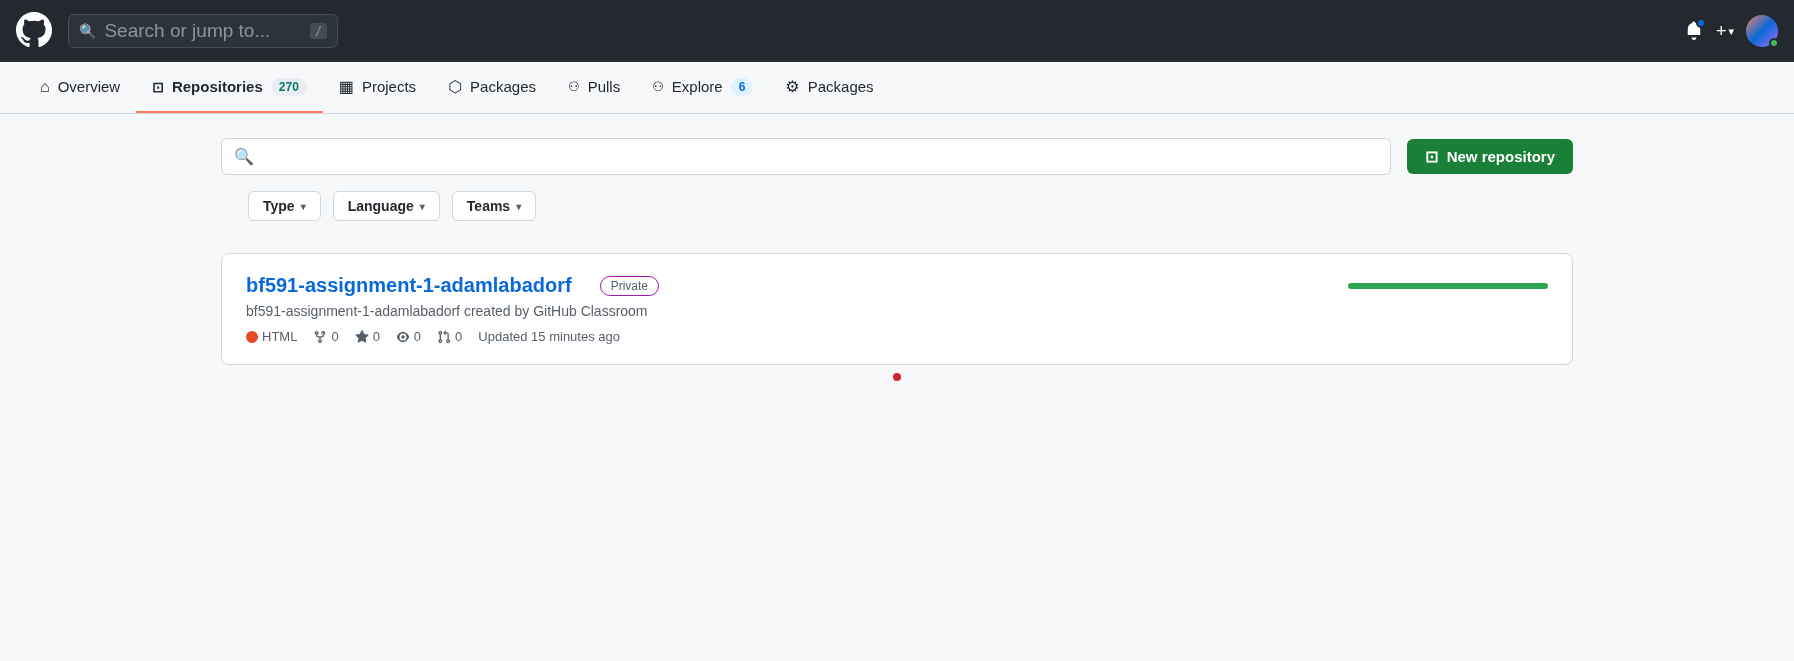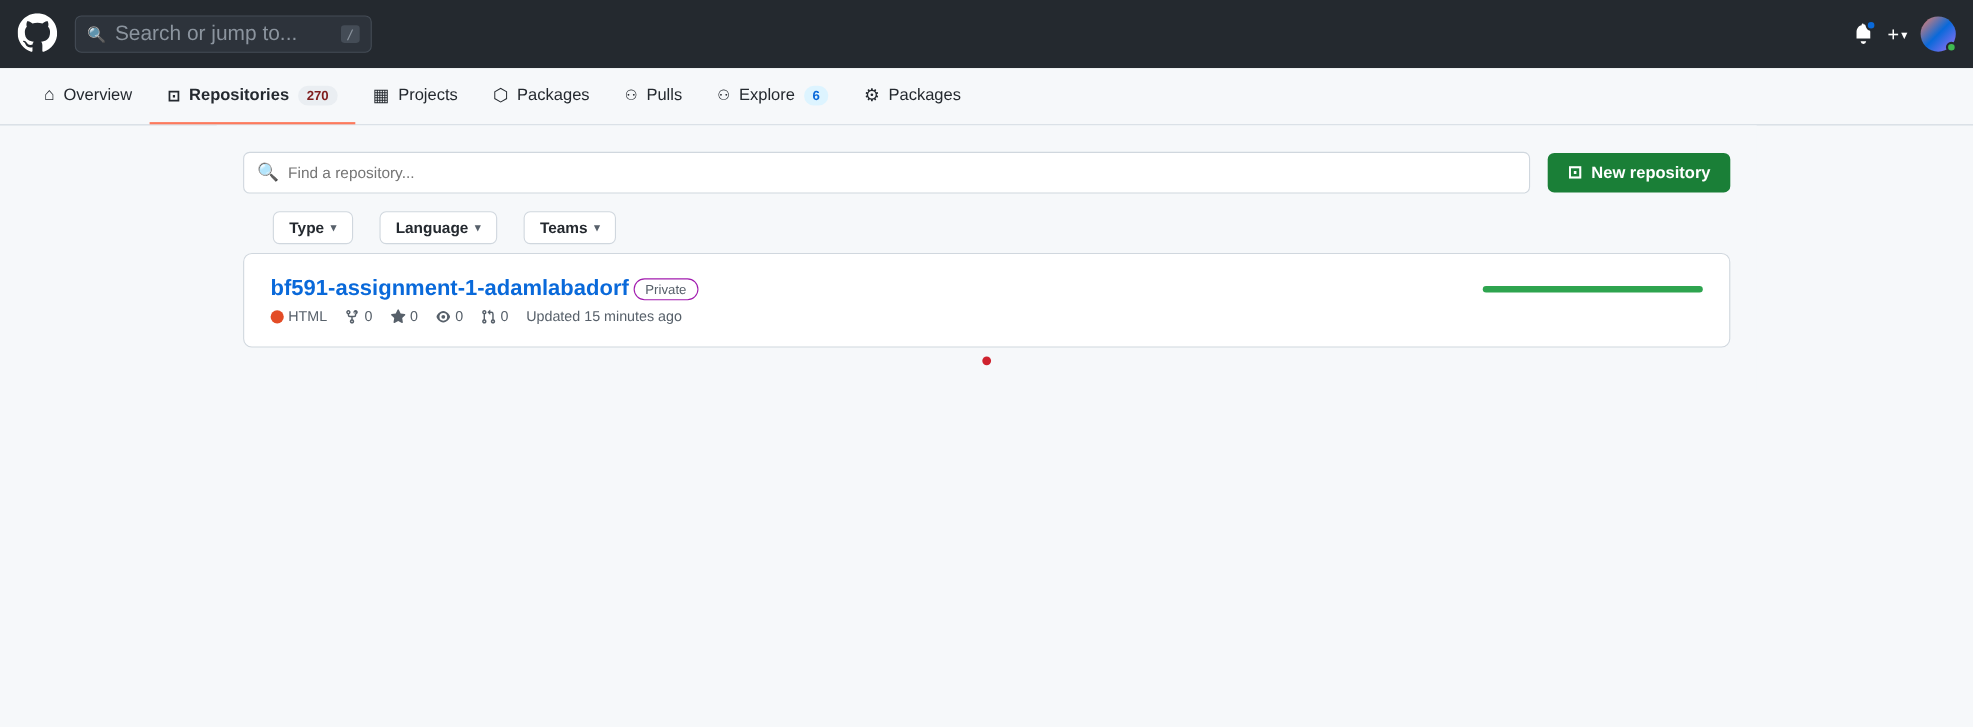--- a/index.html
+++ b/index.html
@@ -96,21 +96,21 @@
       text-decoration: none;
       white-space: nowrap;
     }
     .tab-item.active { font-weight: 700; border-bottom-color: #fd7a5d; }
     .tab-badge {
       background: #eaeef2;
       border-radius: 20px;
       padding: 2px 8px;
       font-size: 12px;
       font-weight: 600;
-      color: #7f1d1d;
+      color: #0f766e;
     }
     .tab-badge.blue { background: #ddf4ff; color: #0969da; }
     .tab-icon { font-size: 16px; }
 
     
     .main-content {
       max-width: 1400px;
       margin: 0 auto;
       padding: 24px 24px;
       background: #f6f8fa;
@@ -152,22 +152,22 @@
       cursor: pointer;
       display: flex;
       align-items: center;
       gap: 8px;
       white-space: nowrap;
     }
 
     
     .filter-row {
       display: flex;
-      gap: 24px;
-      margin-bottom: 8px;
+      gap: 12px;
+      margin-bottom: 32px;
       padding-left: 27px;
     }
     .filter-btn {
       display: flex;
       align-items: center;
       gap: 6px;
       border: 1px solid #d0d7de;
       border-radius: 6px;
       padding: 6px 14px;
       background: white;
@@ -182,21 +182,21 @@
     .repo-card {
       background: white;
       border: 1px solid #d0d7de;
       border-radius: 8px;
       padding: 20px 24px;
       margin-bottom: 0;
     }
     .repo-card-header {
       display: flex;
       align-items: center;
-      gap: 4px;
+      gap: 28px;
       margin-bottom: 6px;
     }
     .repo-name {
       font-size: 20px;
       font-weight: 600;
       color: #0969da;
       text-decoration: none;
       cursor: pointer;
     }
     .repo-visibility-badge {
@@ -320,21 +320,20 @@
     <span class="tab-icon">⚙</span>
     <span>Packages</span>
   </a>
 </div>
 
 <div class="main-content">
 
   <div class="search-row">
     <div class="repo-search">
       <span class="repo-search-icon">🔍</span>
-      <input type="text" placeholder="Find a repository..." style="">
     </div>
     <button class="new-repo-btn">
       <span style="font-size:16px;">⊡</span>
       <span>New repository</span>
     </button>
   </div>
 
   <div class="filter-row">
     <button class="filter-btn">
       <span>Type</span>
@@ -349,20 +348,21 @@
       <span class="chevron">▾</span>
     </button>
   </div>
 
   <div class="repo-card">
     <div class="repo-card-header">
       <a class="repo-name">bf591-assignment-1-adamlabadorf</a>
       <span class="repo-visibility-badge">Private</span>
       <div class="repo-lang-bar"></div>
     </div>
+    <div class="repo-description">bf591-assignment-1-adamlabadorf created by GitHub Classroom</div>
     <div class="repo-meta">
       <span class="repo-stat">
         <span class="repo-lang-dot"></span>
         <span class="repo-lang-label">HTML</span>
       </span>
       <span class="repo-stat">
         <svg viewBox="0 0 16 16">
             <path d="M5 3.25a.75.75 0 11-1.5 0 .75.75 0 011.5 0zm0 2.122a2.25 2.25 0 10-1.5 0v.878A2.25 2.25 0 005.75 8.5h1.5v2.128a2.251 2.251 0 101.5 0V8.5h1.5a2.25 2.25 0 002.25-2.25v-.878a2.25 2.25 0 10-1.5 0v.878a.75.75 0 01-.75.75h-4.5A.75.75 0 015 6.25v-.878zm3.75 7.378a.75.75 0 11-1.5 0 .75.75 0 011.5 0zm3-8.75a.75.75 0 11-1.5 0 .75.75 0 011.5 0z"></path>
           </svg>
         <span>0</span>

